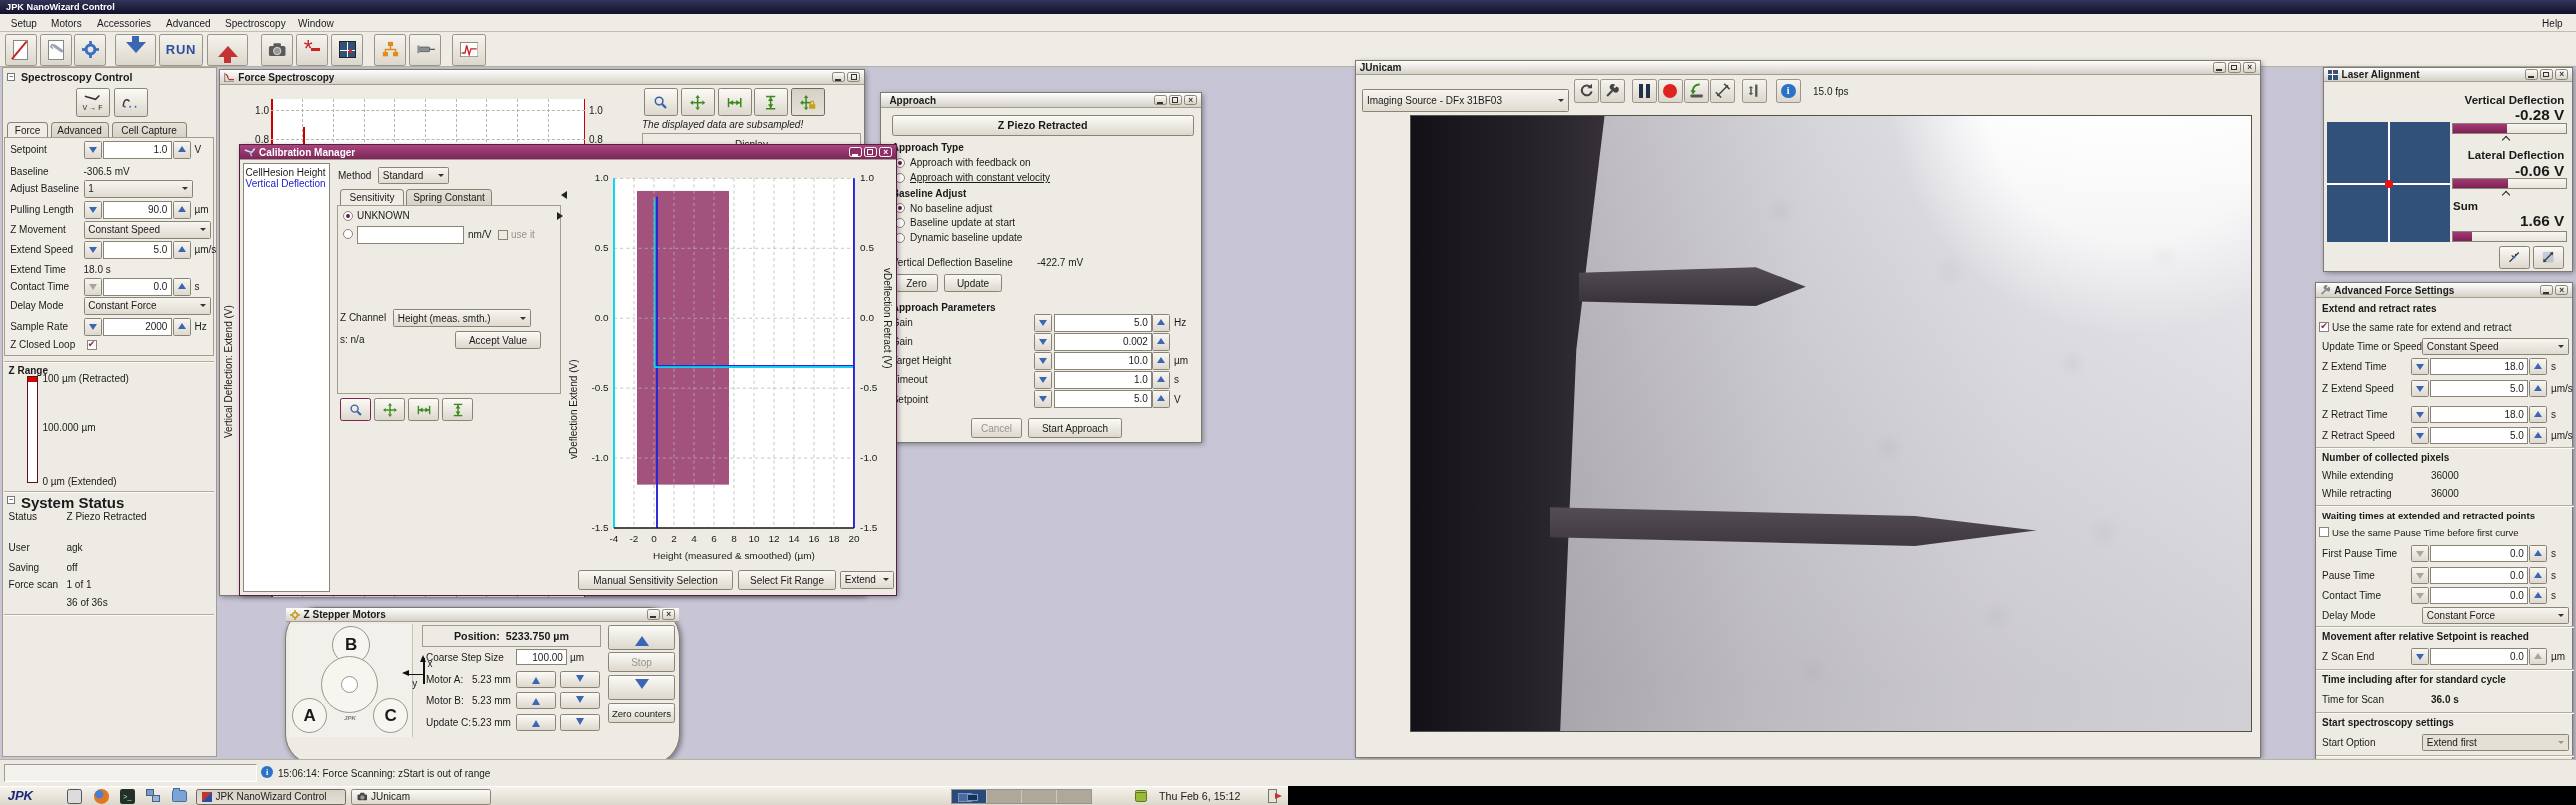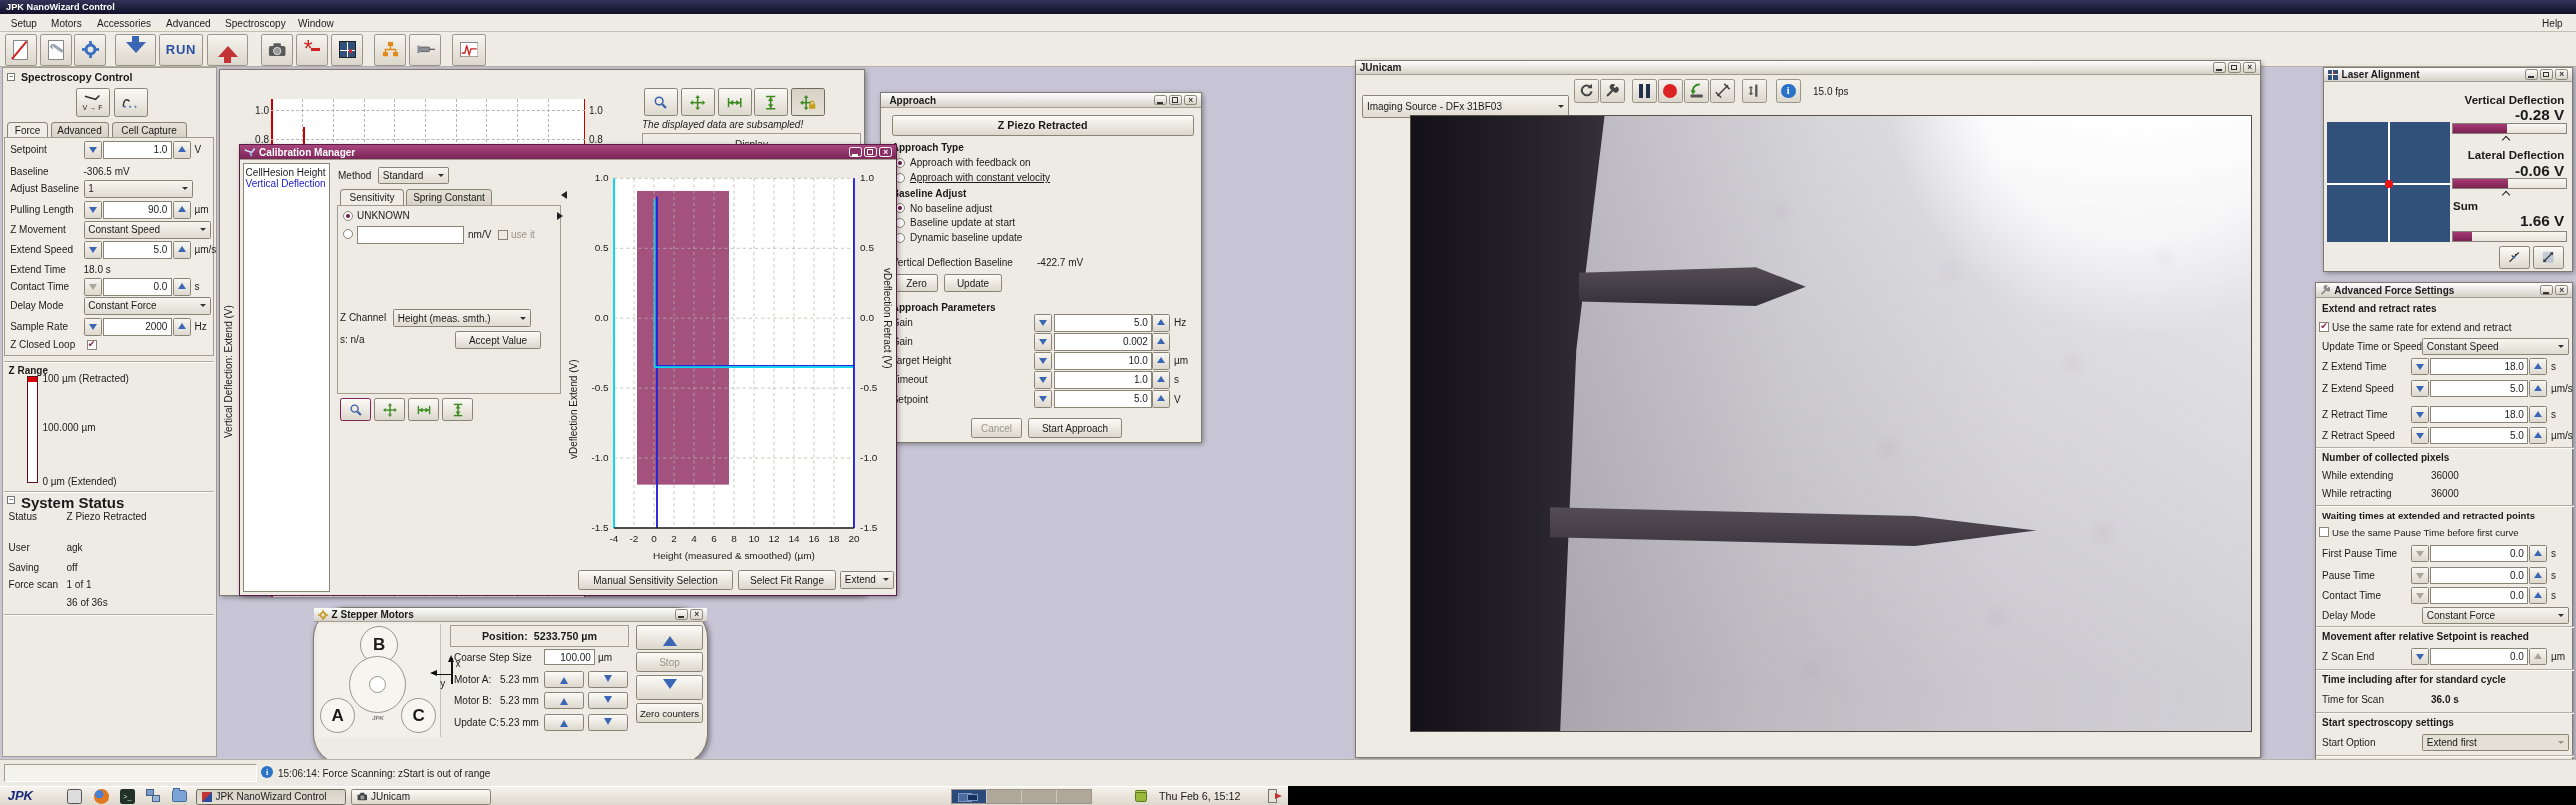--- a/index.html
+++ b/index.html
@@ -275,20 +275,35 @@
     <span class="abs" style="left:64px;top:474px;">agk</span>
     <span class="abs" style="left:6.1px;top:494px;">Saving</span>
     <span class="abs" style="left:64px;top:494px;">off</span>
     <span class="abs" style="left:6.1px;top:511px;">Force scan</span>
     <span class="abs" style="left:64px;top:511px;">1 of 1</span>
     <span class="abs" style="left:64px;top:529px;">36 of 36s</span>
     <div class="hdrline" style="left:1.5px;top:546px;width:210px;"></div>
   </div>
 
   <div class="win" style="left:219px;top:69px;width:646px;height:527px;">
+    <div class="tbbar">
+      <svg width="10.7" height="10.7" viewBox="0 0 14 14">
+        <path d="M1 1v12h12" stroke="#555" fill="none"></path>
+        <path d="M2 3c4 0 2 7 5 7h6" stroke="#cc2222" fill="none" stroke-width="1.6"></path>
+      </svg>
+      <span>Force Spectroscopy</span>
+      <div class="wbtns">
+        <div class="wbtn">
+            <div class="mini"></div>
+          </div>
+        <div class="wbtn">
+            <div class="maxi"></div>
+          </div>
+      </div>
+    </div>
 
     <div class="vtext abs" style="left:3.1px;top:107px;height:261px;font-size:10px;display:flex;align-items:center;">Vertical Deflection: Extend (V)</div>
 
     <span class="abs" style="left:29px;top:35px;width:20px;text-align:right;">1.0</span>
     <span class="abs" style="left:29px;top:64px;width:20px;text-align:right;">0.8</span>
     <span class="abs" style="left:369px;top:35px;">1.0</span>
     <span class="abs" style="left:369px;top:64px;">0.8</span>
 
     <div class="abs" id="fs-grid" style="left:51px;top:29px;width:314px;height:498px;background:#fff;overflow:hidden;">
         <div class="vgrid" style="left: 277px;"></div>
@@ -579,21 +594,21 @@
         </svg>
     </div>
     <div class="vtext abs" style="left:328px;top:115px;height:199px;font-size:10px;">vDeflection Extend (V)</div>
     <div class="vtext2 abs" style="left:642px;top:123px;height:199px;font-size:10px;">vDeflection Retract (V)</div>
 
     <div class="btn" style="left:338px;top:425px;width:155px;height:20px;">Manual Sensitivity Selection</div>
     <div class="btn" style="left:498px;top:425px;width:98px;height:20px;">Select Fit Range</div>
     <div class="dd" style="left:600px;top:426px;width:54px;height:17.6px;">Extend</div>
   </div>
 
-  <div class="win" style="left:313px;top:607px;width:395px;height:158px;border-radius:31px;">
+  <div class="win" style="left:285px;top:607px;width:395px;height:158px;border-radius:31px;">
     <div class="tbbar small">
       <svg width="10" height="10" viewBox="0 0 20 20">
         <circle cx="10" cy="10" r="5" fill="none" stroke="#c89a2a" stroke-width="3.4"></circle>
         <rect x="8.4" y="0" width="3.2" height="4" fill="#c89a2a"></rect>
           <rect x="8.4" y="16" width="3.2" height="4" fill="#c89a2a"></rect>
         <rect x="0" y="8.4" width="4" height="3.2" fill="#c89a2a"></rect>
           <rect x="16" y="8.4" width="4" height="3.2" fill="#c89a2a"></rect>
       </svg>
       <span>Z Stepper Motors</span>
       <div class="wbtns">
@@ -677,21 +692,21 @@
       <div class="wbtns">
         <div class="wbtn">
             <div class="mini"></div>
           </div>
         <div class="wbtn">
             <div class="maxi"></div>
           </div>
         <div class="wbtn">×</div>
       </div>
     </div>
-    <div class="dd" style="left:6.1px;top:34px;width:207px;height:23px;">Imaging Source - DFx 31BF03</div>
+    <div class="dd" style="left:6.1px;top:28px;width:207px;height:23px;">Imaging Source - DFx 31BF03</div>
     <div class="jt-btn" style="left:218px;top:17.6px;">
       <svg width="15.3" height="15.3" viewBox="0 0 20 20" fill="none">
         <path d="M16.5 11a6.5 6.5 0 11-2-6.2" stroke="#444" stroke-width="2.6"></path>
         <path d="M17 1v6h-6z" fill="#444"></path>
       </svg>
     </div>
     <div class="jt-btn" style="left:244px;top:17.6px;">
       <svg width="14" height="14" viewBox="0 0 20 20">
         <path d="M3 17L11 9" stroke="#444" stroke-width="3"></path>
         <path d="M11 9a4.5 4.5 0 105.5-5.5l-2.5 2.5-2-2L14.5 1.5A4.5 4.5 0 1011 9z" fill="#444"></path>

